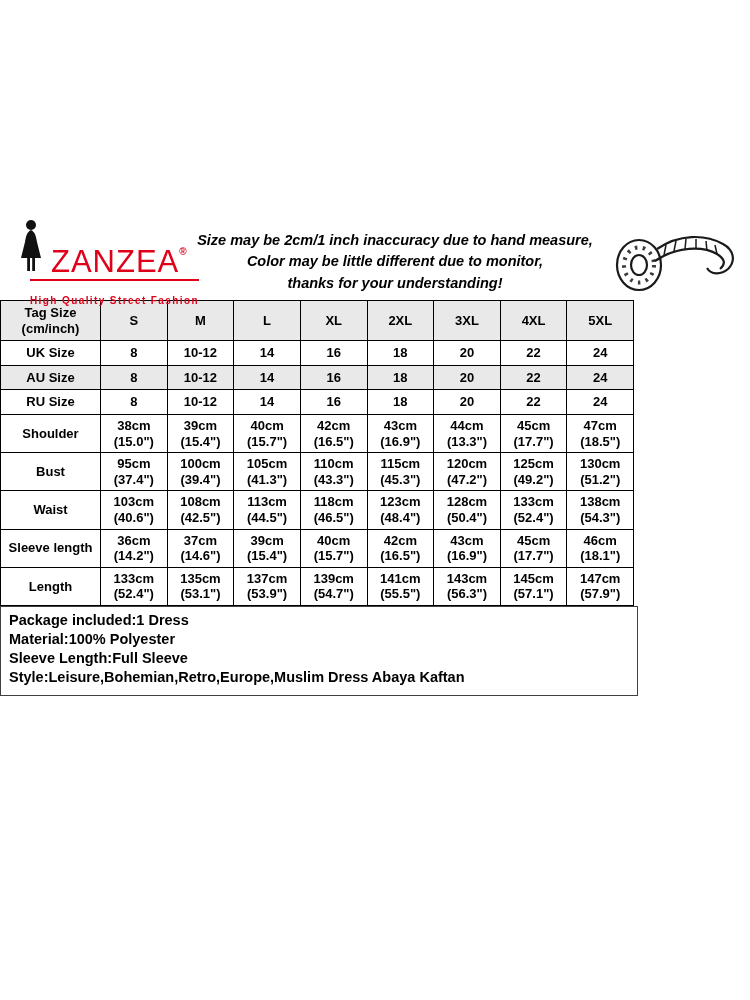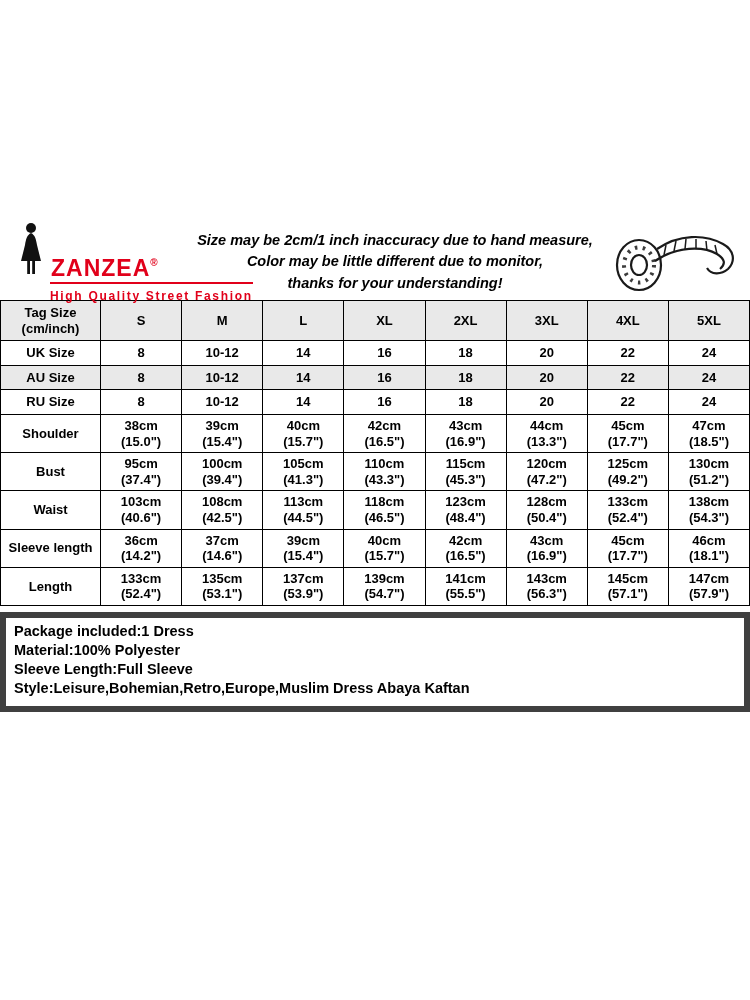--- a/index.html
+++ b/index.html
@@ -13,58 +13,57 @@
   
   .header {
     margin-top: 224px;
     width: 750px; height: 76px;
     display: flex; align-items: center;
   }
   .logo { width: 190px; padding-left: 14px; box-sizing: border-box; }
   .logo-row { display: flex; align-items: flex-end; gap: 3px; }
   .brand-name {
     color: var(--brand-red, #e1001a);
-    font-size: 23px; font-weight: 700; letter-spacing: 1px; line-height: 1;
+    font-size: 31px; font-weight: 400; letter-spacing: 1px; line-height: 1;
   }
   .brand-reg { color: var(--brand-red, #e1001a); font-size: 10px; font-weight: 700; vertical-align: top; }
   .logo-tagline {
     color: var(--brand-red, #e1001a);
-    font-size: 12px; font-weight: 700; letter-spacing: 0.14em;
+    font-size: 10px; font-weight: 700; letter-spacing: 0.14em;
     border-top: 2px solid var(--brand-red, #e1001a);
-    margin-top: 2px; padding-top: 5px;
-    width: fit-content; margin-left: 36px; white-space: nowrap;
+    margin-top: 2px; padding-top: 14px;
+    width: fit-content; margin-left: 16px; white-space: nowrap;
   }
   .disclaimer {
     flex: 1; text-align: center;
     font-weight: 700; font-size: 14.5px; line-height: 1.45; font-style: italic;
   }
   .tape { width: 150px; display: flex; justify-content: center; align-items: center; }
 
   
   table.size-table {
-    width: 750px; border-collapse: collapse; table-layout: fixed;
+    width: 634px; border-collapse: collapse; table-layout: fixed;
     margin: 0;
   }
   table.size-table td {
     border: 1px solid #000;
     text-align: center; vertical-align: middle;
     font-weight: 700; font-size: 13px; line-height: 1.2;
     white-space: pre-line;
     padding: 4px 1px;
     overflow: hidden;
   }
   table.size-table td.label-cell { font-size: 13px; }
   tr.shade td { background: #e9e9e9; }
   tr.measure-row td { padding: 3px 1px; }
 
   
   .details {
-    margin-top: 6px;
-    width: 750px; box-sizing: border-box;
-    border: 6px solid #404040;
+    width: 638px; box-sizing: border-box;
+    border: 1px solid #404040;
     padding: 4px 8px 8px 8px;
   }
   .detail-line { font-weight: 700; font-size: 14.5px; line-height: 1.32; }
 </style>
 </head>
 <body>
 
 <div class="page">
 
   <div class="header">

